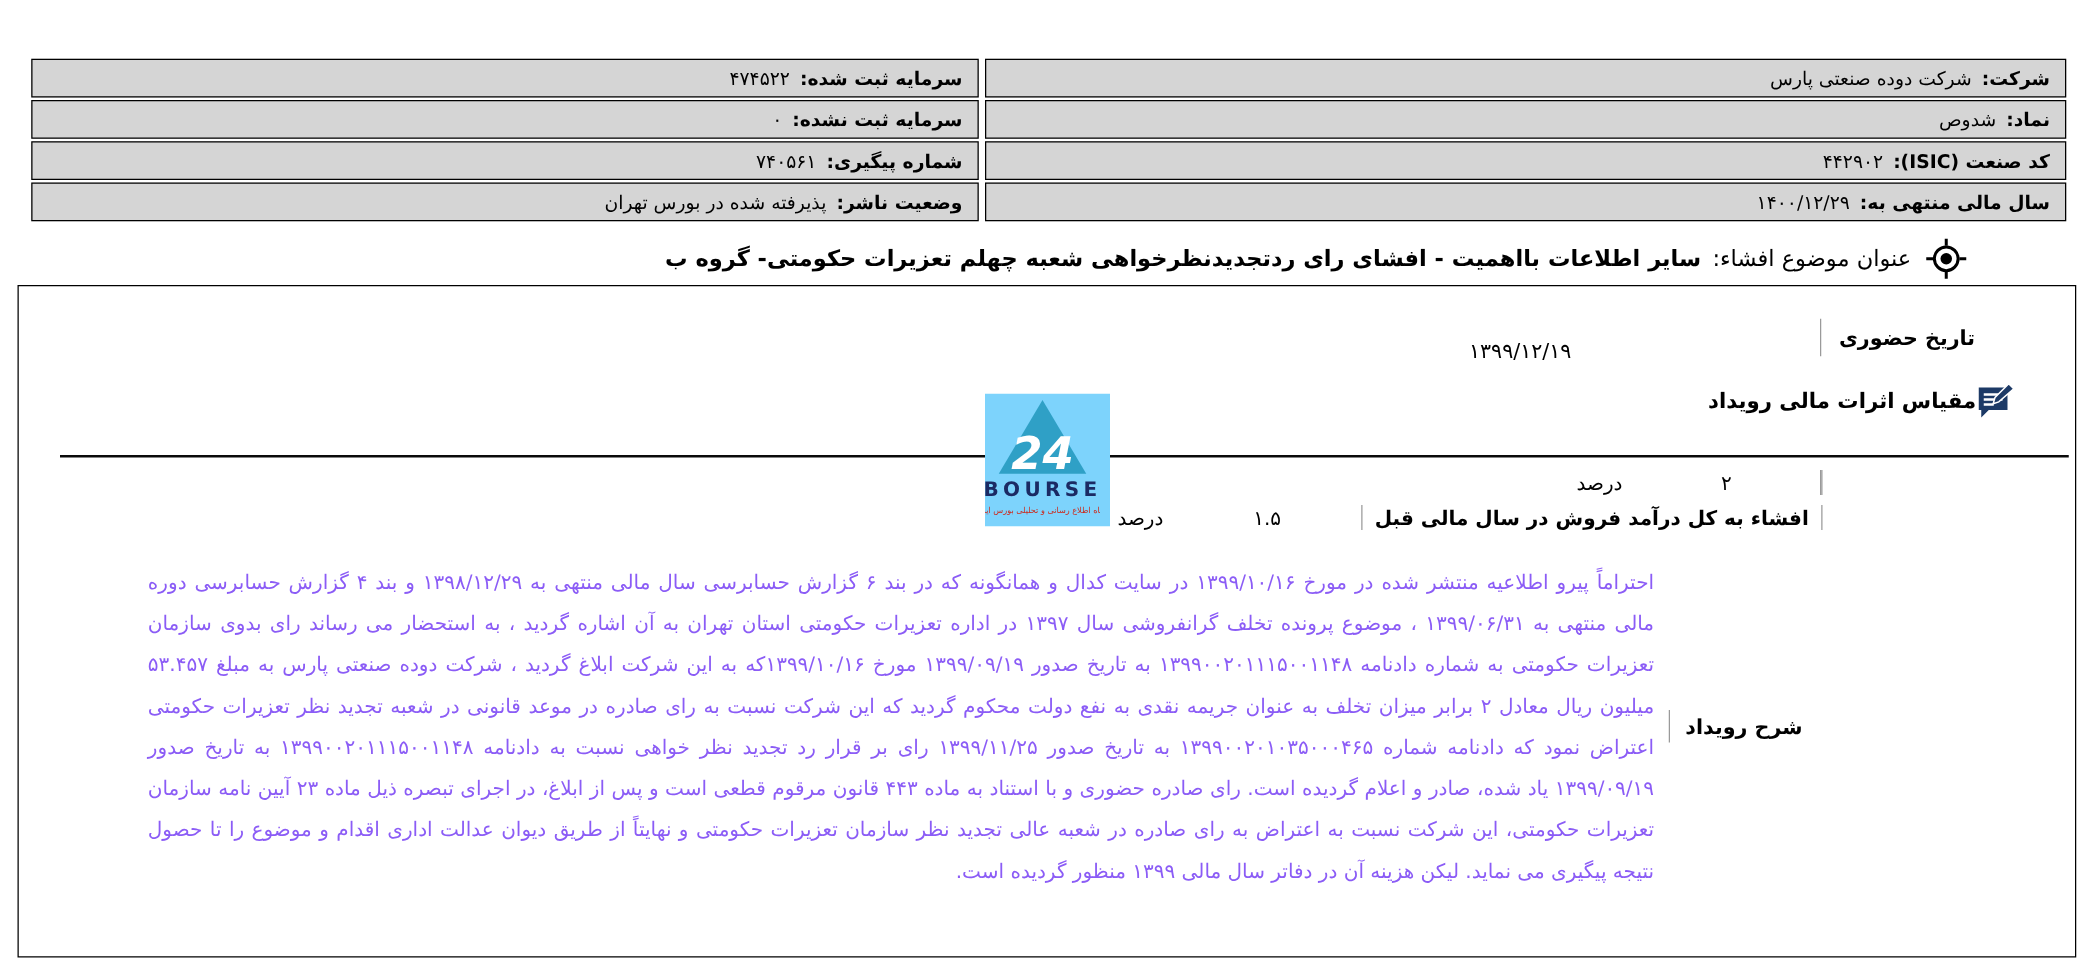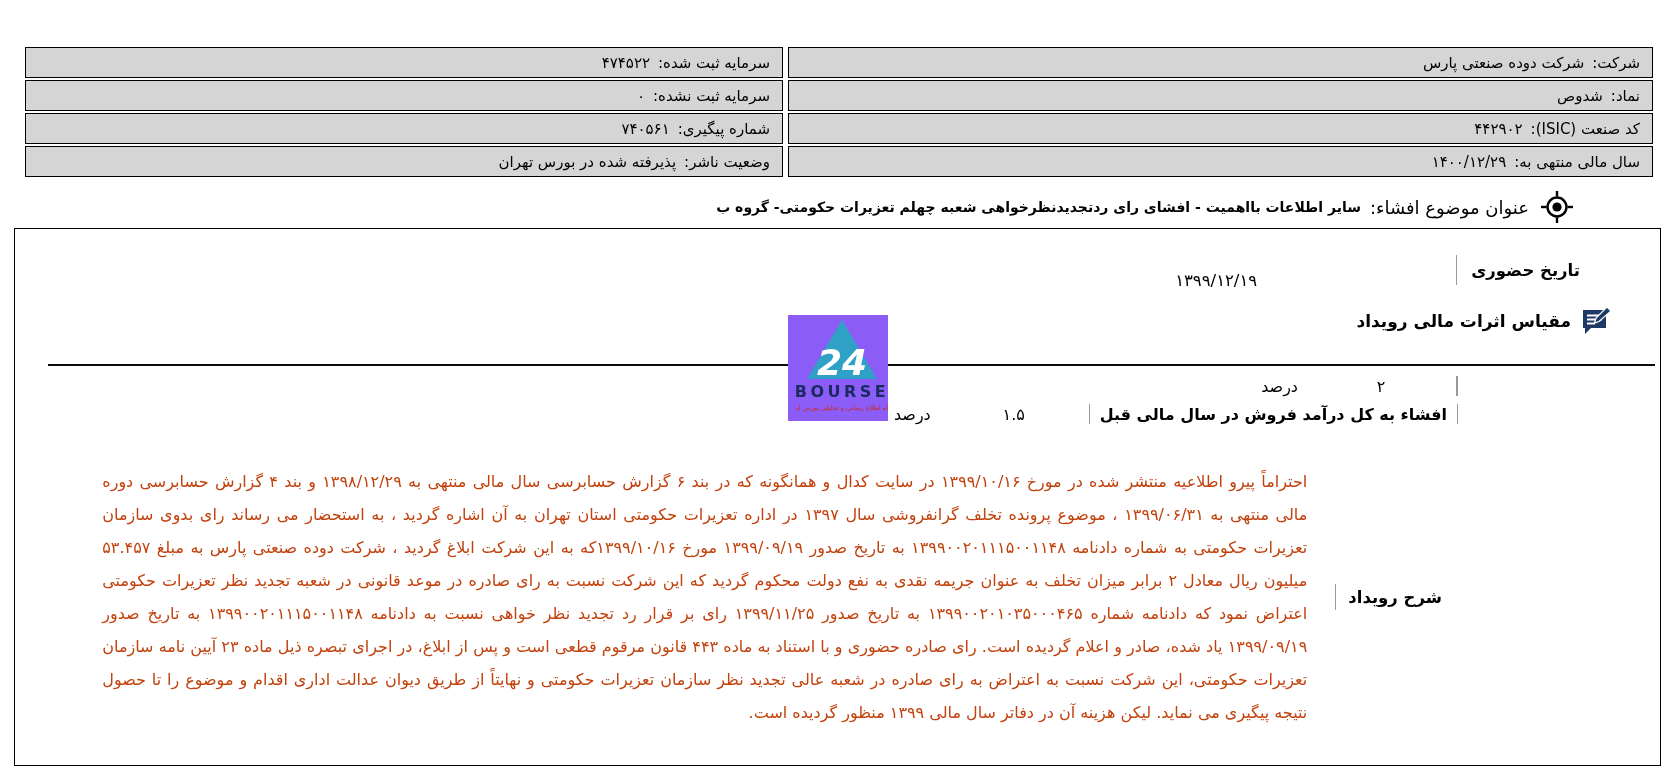--- a/index.html
+++ b/index.html
@@ -14,75 +14,75 @@
   
   .header-table{
     position:absolute; top:47px; right:23px; width:1630px;
     display:grid; grid-template-columns:865px 758px; gap:2px 5px; direction:rtl;
   }
   .ht-cell{
     height:31px; background:#d5d5d5; border:1px solid #000;
     display:flex; align-items:center; gap:8px; padding:0 12px;
     font-size:15px; white-space:nowrap; overflow:hidden;
   }
-  .ht-label{ font-weight:normal; }
+  .ht-label{ font-weight:bold; }
 
   
   .subject-row{
     position:absolute; top:188px; right:100px;
     display:flex; align-items:center; gap:9px; direction:rtl;
   }
   .subject-label{ font-size:18px; }
-  .subject-title{ font-size:14px; font-weight:bold; }
+  .subject-title{ font-size:18px; font-weight:bold; }
 
   
   .main-box{
     position:absolute; top:228px; left:14px; width:1647px; height:538px;
     border:1.5px solid #000; background:#fff;
   }
   .vbar{ width:1px; background:#9a9a9a; flex:0 0 1px; }
 
   .date-row{
     position:absolute; top:24px; right:80px;
     display:flex; align-items:center; direction:rtl; font-size:16.5px; height:34px;
   }
   .date-row .vbar{ height:30px; margin:0 14px; }
   .date-label{ font-weight:bold; }
   .date-value{ margin-right:185px;margin-top:20px; }
 
   .impact-row{
     position:absolute; top:72px; right:48px;
-    display:flex; align-items:center; gap:10px; direction:rtl;
+    display:flex; align-items:center; direction:rtl;
     font-weight:bold; font-size:17px; height:40px;
   }
 
   .divider{ position:absolute; top:135px; left:33px; right:5px; height:2px; background:#0a0a0a; }
 
   .logo{
     position:absolute; top:86px; left:50%; transform:translateX(-50%);
-    width:100px; height:106px; background:#8b5cf6; z-index:2;
-    display:flex; align-items:center; justify-content:flex-start;
+    width:100px; height:106px; background:#7dd3fc; z-index:2;
+    display:flex; align-items:center; justify-content:flex-end;
   }
 
   .ratios{ position:absolute; top:143px; right:202px; direction:rtl; }
   .ratio-row{ display:flex; align-items:center; height:28px; font-size:16px; }
   .ratio-row .vbar{ height:20px; }
   .ratio-label{ font-weight:bold; min-width:237px; padding:0 10px; white-space:nowrap; }
   .ratio-value{ width:150px; text-align:center; }
   .ratio-unit{ margin-right:8px; }
 
   .desc-row{
     position:absolute; top:220px; right:0; left:0;
     display:flex; align-items:center; direction:rtl; padding-right:218px;
   }
   .desc-label{ font-weight:bold; font-size:16.5px; white-space:nowrap; }
   .desc-row .vbar{ height:26px; margin:0 12px; }
   .desc-text{
-    width:1205px; margin:16px; font-size:16px; line-height:33px;
-    text-align:justify; color:#c2410c;
+    width:1205px; margin:0; font-size:16px; line-height:33px;
+    text-align:justify; color:#8b5cf6;
   }
 </style>
 </head>
 <body>
 
 <div class="header-table">
   <div class="ht-cell">
     <span class="ht-label">شرکت:</span>
     <span>شرکت دوده صنعتی پارس</span>
   </div>

